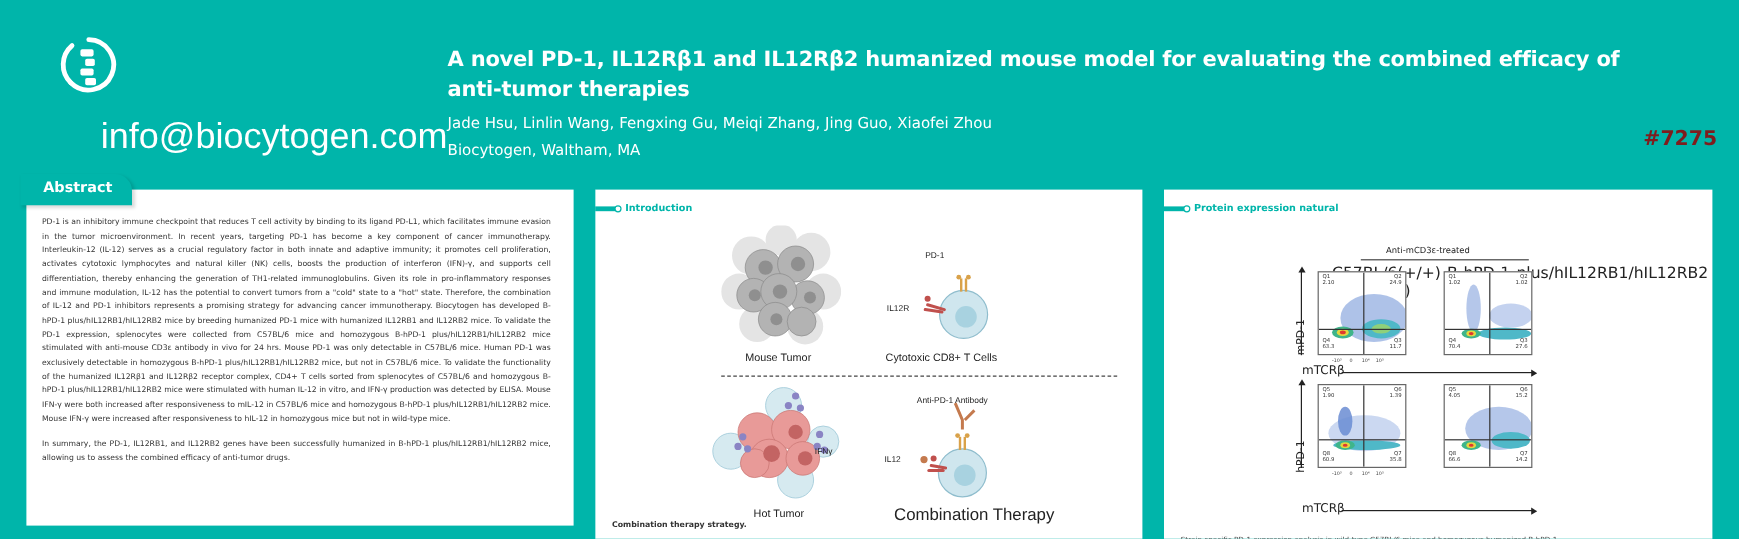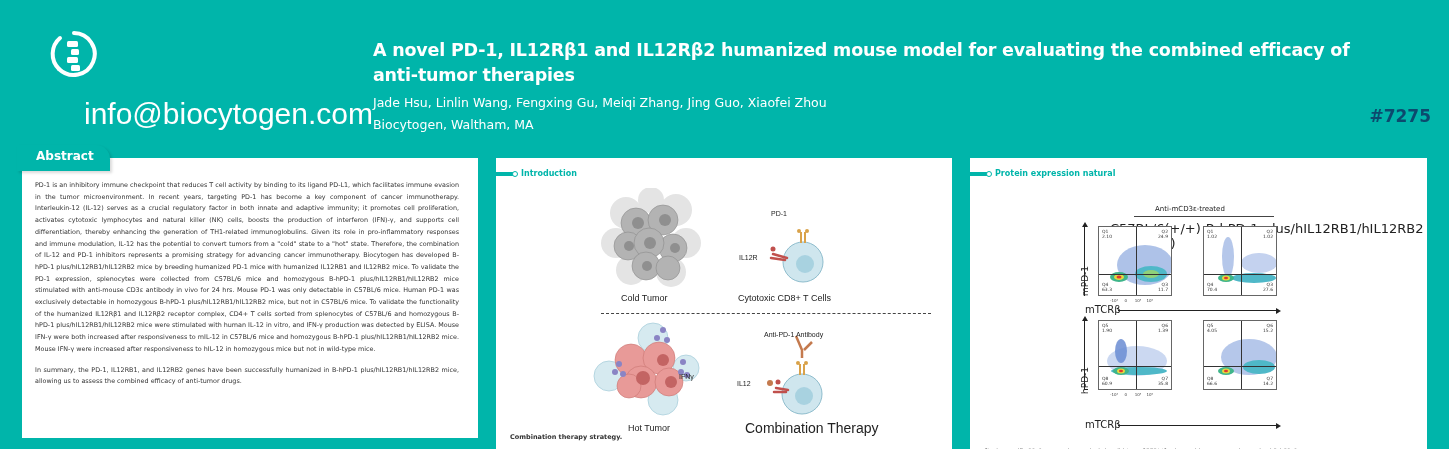--- a/index.html
+++ b/index.html
@@ -8,21 +8,21 @@
 
   
   .logo { position: absolute; left: 50px; top: 30px; display: flex; align-items: center; }
   .logo-mark { width: 48px; height: 48px; }
   .logo-text { color: #fff; font-family: "Liberation Sans", sans-serif; font-size: 30px; letter-spacing: 1px; margin-left: 16px; font-weight: 400; }
   .email { position: absolute; left: 50px; top: 97px; color: #fff; font-family: "Liberation Sans", sans-serif; font-size: 30px; margin-left: 34px; }
 
   .title { position: absolute; left: 373px; top: 38px; width: 990px; color: #fff; font-family: "DejaVu Sans", sans-serif; font-weight: bold; font-size: 17.5px; line-height: 25px; letter-spacing: -0.2px; }
   .authors { position: absolute; left: 373px; top: 95px; color: #fff; font-size: 12.5px; font-family: "DejaVu Sans", sans-serif; }
   .affil { position: absolute; left: 373px; top: 117px; color: #fff; font-size: 12.5px; font-family: "DejaVu Sans", sans-serif; }
-  .poster-no { position: absolute; right: 18px; top: 106px; color: #0c4a6e; font-weight: bold; font-size: 17px; font-family: "DejaVu Sans", sans-serif; }
+  .poster-no { position: absolute; right: 18px; top: 106px; color: #7f1d1d; font-weight: bold; font-size: 17px; font-family: "DejaVu Sans", sans-serif; }
 
   
   .panel { position: absolute; background: #fff; }
   .p-abstract { left: 22px; top: 158px; width: 456px; height: 280px; }
   .p-intro { left: 496px; top: 158px; width: 456px; height: 300px; }
   .p-protein { left: 970px; top: 158px; width: 457px; height: 300px; }
 
   .abs-tab { position: absolute; left: 17px; top: 145px; width: 93px; height: 26px; background: #00B5AA; border-radius: 0 14px 0 0; box-shadow: 2px 2px 3px rgba(0,0,0,0.15); color: #fff; font-weight: bold; font-size: 12px; padding: 4px 0 0 19px; font-family: "DejaVu Sans", sans-serif; }
 
   .abs-body { position: absolute; left: 13px; top: 22px; width: 424px; font-size: 6.4px; line-height: 11.7px; color: #333; text-align: justify; font-family: "DejaVu Sans", sans-serif; }
@@ -113,21 +113,21 @@
     </g>
     <g fill="#8f8f8f">
       <circle cx="37" cy="35" r="6"></circle>
         <circle cx="64" cy="32" r="6"></circle>
         <circle cx="28" cy="58" r="5"></circle>
       <circle cx="74" cy="60" r="5"></circle>
         <circle cx="49" cy="55" r="6"></circle>
         <circle cx="46" cy="78" r="5"></circle>
     </g>
   </svg>
-  <div class="fig-label" style="left:125px;top:135px;font-size:9px;">Cold Tumor</div>
+  <div class="fig-label" style="left:125px;top:135px;font-size:9px;">Mouse Tumor</div>
 
   <svg style="position:absolute;left:265px;top:52px;" width="70" height="80" viewBox="0 0 70 80">
     <circle cx="42" cy="52" r="20" fill="#cfe6ee" stroke="#8fbdcd" stroke-width="1"></circle>
     <circle cx="44" cy="54" r="9" fill="#a8d2e0"></circle>
     <rect x="39" y="22" width="2" height="11" fill="#d9a24a"></rect>
       <rect x="43" y="22" width="2" height="11" fill="#d9a24a"></rect>
     <circle cx="38" cy="21" r="2" fill="#d9a24a"></circle>
       <circle cx="46" cy="21" r="2" fill="#d9a24a"></circle>
     <path d="M12 44 L26 48" stroke="#c0504d" stroke-width="2.5" stroke-linecap="round"></path>
     <circle cx="12" cy="39" r="2.5" fill="#c0504d"></circle>

